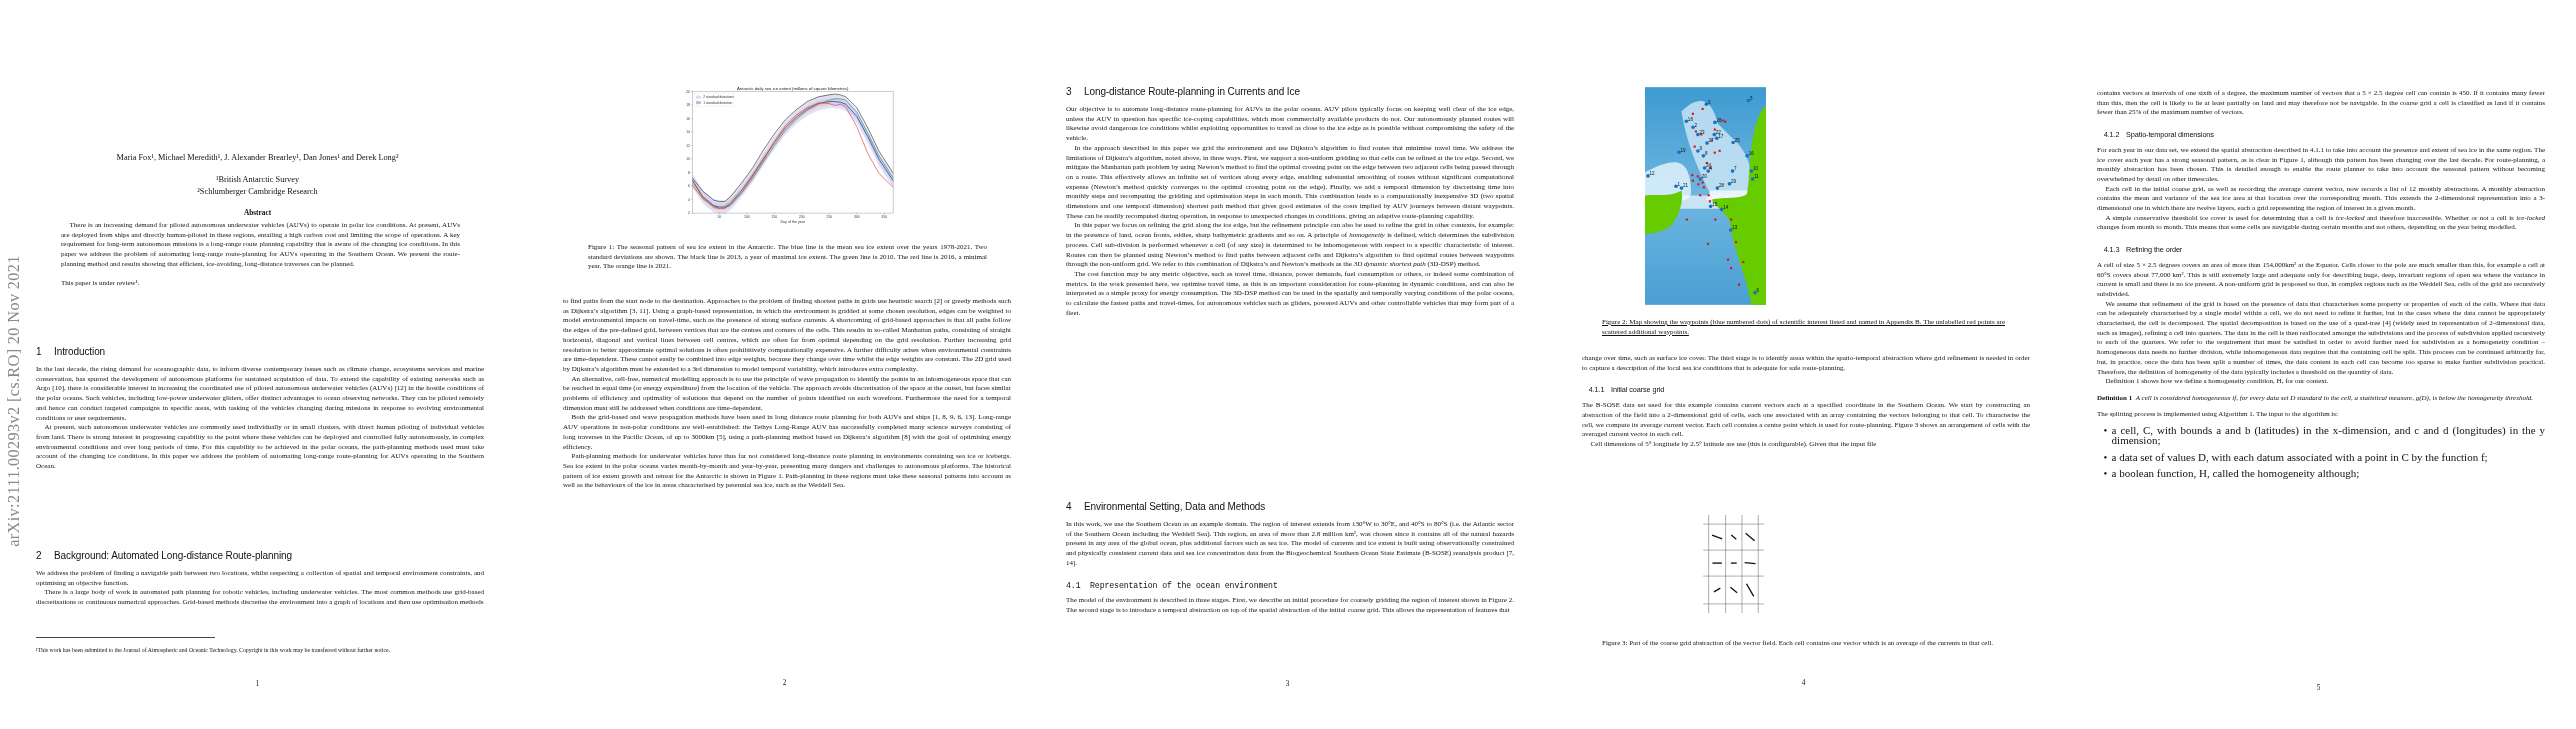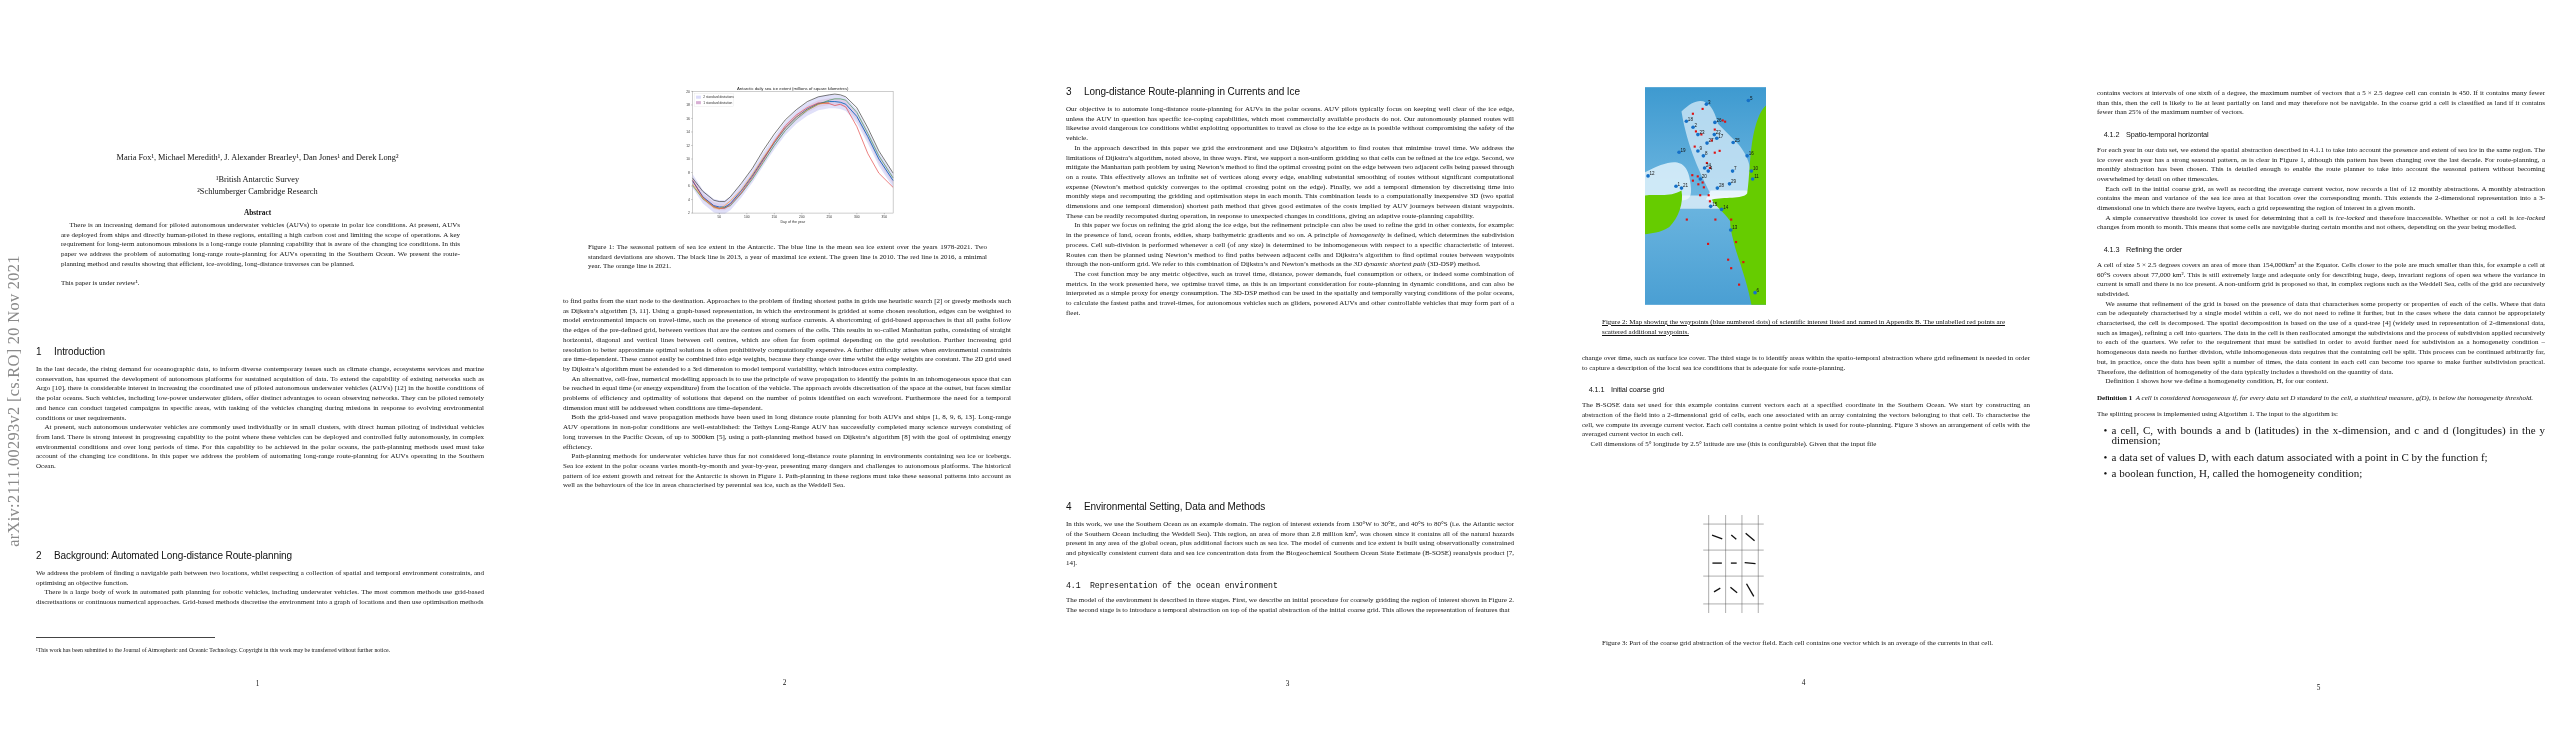--- a/index.html
+++ b/index.html
@@ -282,31 +282,31 @@
     </svg>
   <div class="col" style="left:56px;width:403px;top:632px;">
     <p class="caption">Figure 3: Part of the coarse grid abstraction of the vector field. Each cell contains one vector which is an average of the currents in that cell.</p>
   </div>
   <div class="pagenum" style="top:678px;">4</div>
 </div>
 
 <div class="page" style="left:2061px;">
   <div class="col" style="top:89px;">
     <p class="p">contains vectors at intervals of one sixth of a degree, the maximum number of vectors that a 5 × 2.5 degree cell can contain is 450. If it contains many fewer than this, then the cell is likely to lie at least partially on land and may therefore not be navigable. In the coarse grid a cell is classified as land if it contains fewer than 25% of the maximum number of vectors.</p>
-    <h3 class="h3" style="margin-top:12px;"><span class="num">4.1.2</span><span>Spatio-temporal horizontal</span></h3>
+    <h3 class="h3" style="margin-top:12px;"><span class="num">4.1.2</span><span>Spatio-temporal dimensions</span></h3>
     <p class="p" style="margin-top:6.7px;">For each year in our data set, we extend the spatial abstraction described in 4.1.1 to take into account the presence and extent of sea ice in the same region. The ice cover each year has a strong seasonal pattern, as is clear in Figure 1, although this pattern has been changing over the last decade. For route-planning, a monthly abstraction has been chosen. This is detailed enough to enable the route planner to take into account the seasonal pattern without becoming overwhelmed by detail on other timescales.</p>
     <p class="p ind">Each cell in the initial coarse grid, as well as recording the average current vector, now records a list of 12 monthly abstractions. A monthly abstraction contains the mean and variance of the sea ice area at that location over the corresponding month. This extends the 2-dimensional representation into a 3-dimensional one in which there are twelve layers, each a grid representing the region of interest in a given month.</p>
     <p class="p ind" id="p5-icelocked">A simple conservative threshold ice cover is used for determining that a cell is <i>ice-locked</i> and therefore inaccessible. Whether or not a cell is <i>ice-locked</i> changes from month to month. This means that some cells are navigable during certain months and not others, depending on the year being modelled.</p>
     <h3 class="h3" style="margin-top:12px;"><span class="num">4.1.3</span><span>Refining the order</span></h3>
     <p class="p" style="margin-top:6.7px;">A cell of size 5 × 2.5 degrees covers an area of more than 154,000km² at the Equator. Cells closer to the pole are much smaller than this, for example a cell at 60°S covers about 77,000 km². This is still extremely large and adequate only for describing huge, deep, invariant regions of open sea where the variance in current is small and there is no ice present. A non-uniform grid is proposed so that, in complex regions such as the Weddell Sea, cells of the grid are recursively subdivided.</p>
     <p class="p ind">We assume that refinement of the grid is based on the presence of data that characterises some property or properties of each of the cells. Where that data can be adequately characterised by a single model within a cell, we do not need to refine it further, but in the cases where the data cannot be appropriately characterised, the cell is decomposed. The spatial decomposition is based on the use of a quad-tree [4] (widely used in representation of 2-dimensional data, such as images), refining a cell into quarters. The data in the cell is then reallocated amongst the subdivisions and the process of subdivision applied recursively to each of the quarters. We refer to the requirement that must be satisfied in order to avoid further need for subdivision as a homogeneity condition – homogeneous data needs no further division, while inhomogeneous data requires that the containing cell be split. This process can be continued arbitrarily far, but, in practice, once the data has been split a number of times, the data content in each cell can become too sparse to make further subdivision practical. Therefore, the definition of homogeneity of the data typically includes a threshold on the quantity of data.</p>
     <p class="p ind">Definition 1 shows how we define a homogeneity condition, H, for our context.</p>
     <p class="p" style="margin-top:6.7px;"><b>Definition 1</b>&nbsp;&nbsp;<i>A cell is considered homogeneous if, for every data set D standard in the cell, a statistical measure, g(D), is below the homogeneity threshold.</i></p>
     <p class="p" style="margin-top:6.7px;margin-bottom:6.7px;">The splitting process is implemented using Algorithm 1. The input to the algorithm is:</p>
     <ul class="bul">
       <li>a cell, C, with bounds a and b (latitudes) in the x-dimension, and c and d (longitudes) in the y dimension;</li>
       <li>a data set of values D, with each datum associated with a point in C by the function f;</li>
-      <li>a boolean function, H, called the homogeneity condition;</li>
+      <li>a boolean function, H, called the homogeneity although;</li>
     </ul>
   </div>
   <div class="pagenum" style="top:683px;">5</div>
 </div>
 
 
 </body></html>

